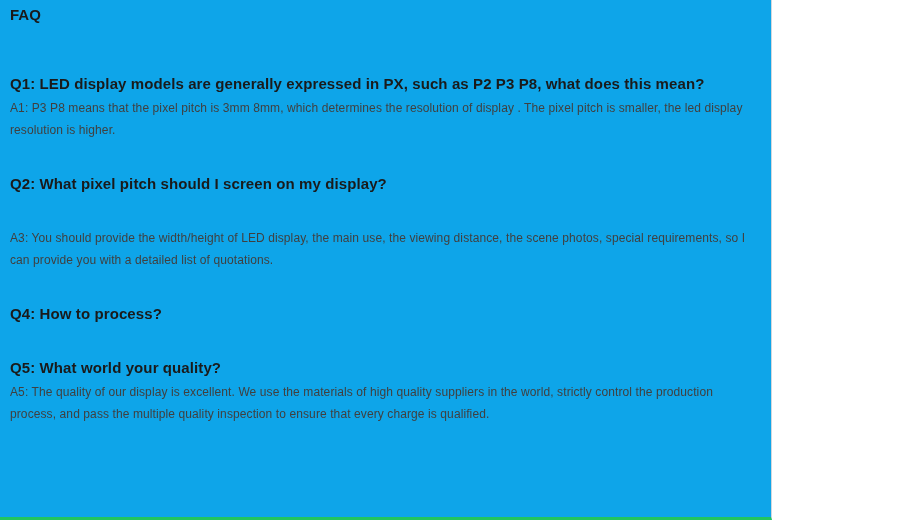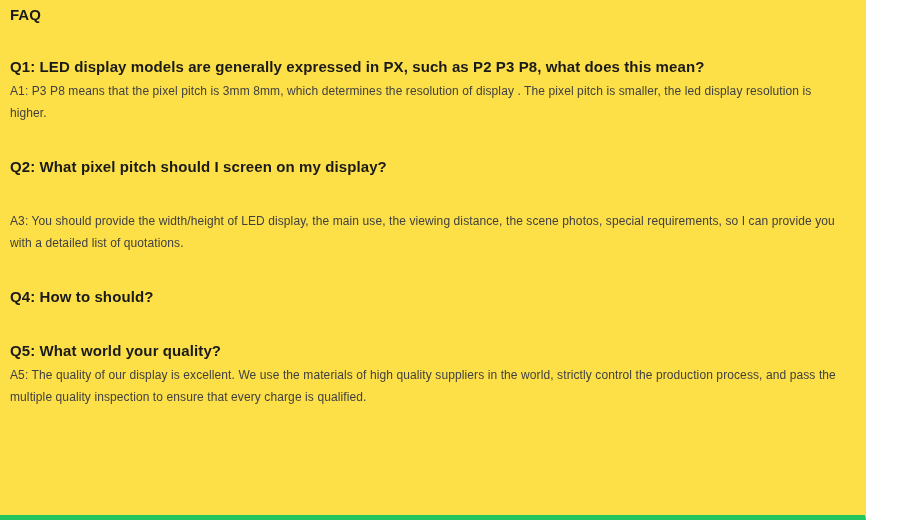--- a/index.html
+++ b/index.html
@@ -6,36 +6,36 @@
     margin: 0;
     padding: 0;
     background: #ffffff;
     width: 900px;
     height: 525px;
     overflow: hidden;
     font-family: "Liberation Sans", "DejaVu Sans", sans-serif;
   }
   .page {
     box-sizing: border-box;
-    width: 866px;
+    width: 772px;
     height: 520px;
     border-right: 1px solid #d2d7dc;
-    border-bottom: 5px solid #22c55e;
+    border-bottom: 3px solid #22c55e;
     padding: 5px 16px 0 10px;
-    background: #fde047;
+    background: #0ea5e9;
   }
   .page-title {
     margin: 0;
     font-size: 15px;
     line-height: 20px;
     font-weight: bold;
     color: #1a1a1a;
   }
   .qa {
-    margin-top: 31px;
+    margin-top: 48px;
   }
   .qa + .qa {
     margin-top: 32px;
   }
   .qa h2 {
     margin: 0;
     font-size: 15px;
     line-height: 22px;
     font-weight: bold;
     color: #1a1a1a;
@@ -63,20 +63,20 @@
 
   <section class="qa">
     <h2>Q2: What pixel pitch should I screen on my display?</h2>
   </section>
 
   <section class="qa">
     <p>A3: You should provide the width/height of LED display, the main use, the viewing distance, the scene photos, special requirements, so I can provide you with a detailed list of quotations.</p>
   </section>
 
   <section class="qa">
-    <h2>Q4: How to should?</h2>
+    <h2>Q4: How to process?</h2>
   </section>
 
   <section class="qa">
     <h2>Q5: What world your quality?</h2>
     <p>A5: The quality of our display is excellent. We use the materials of high quality suppliers in the world, strictly control the production process, and pass the multiple quality inspection to ensure that every charge is qualified.</p>
   </section>
 </div>
 
 </body></html>

